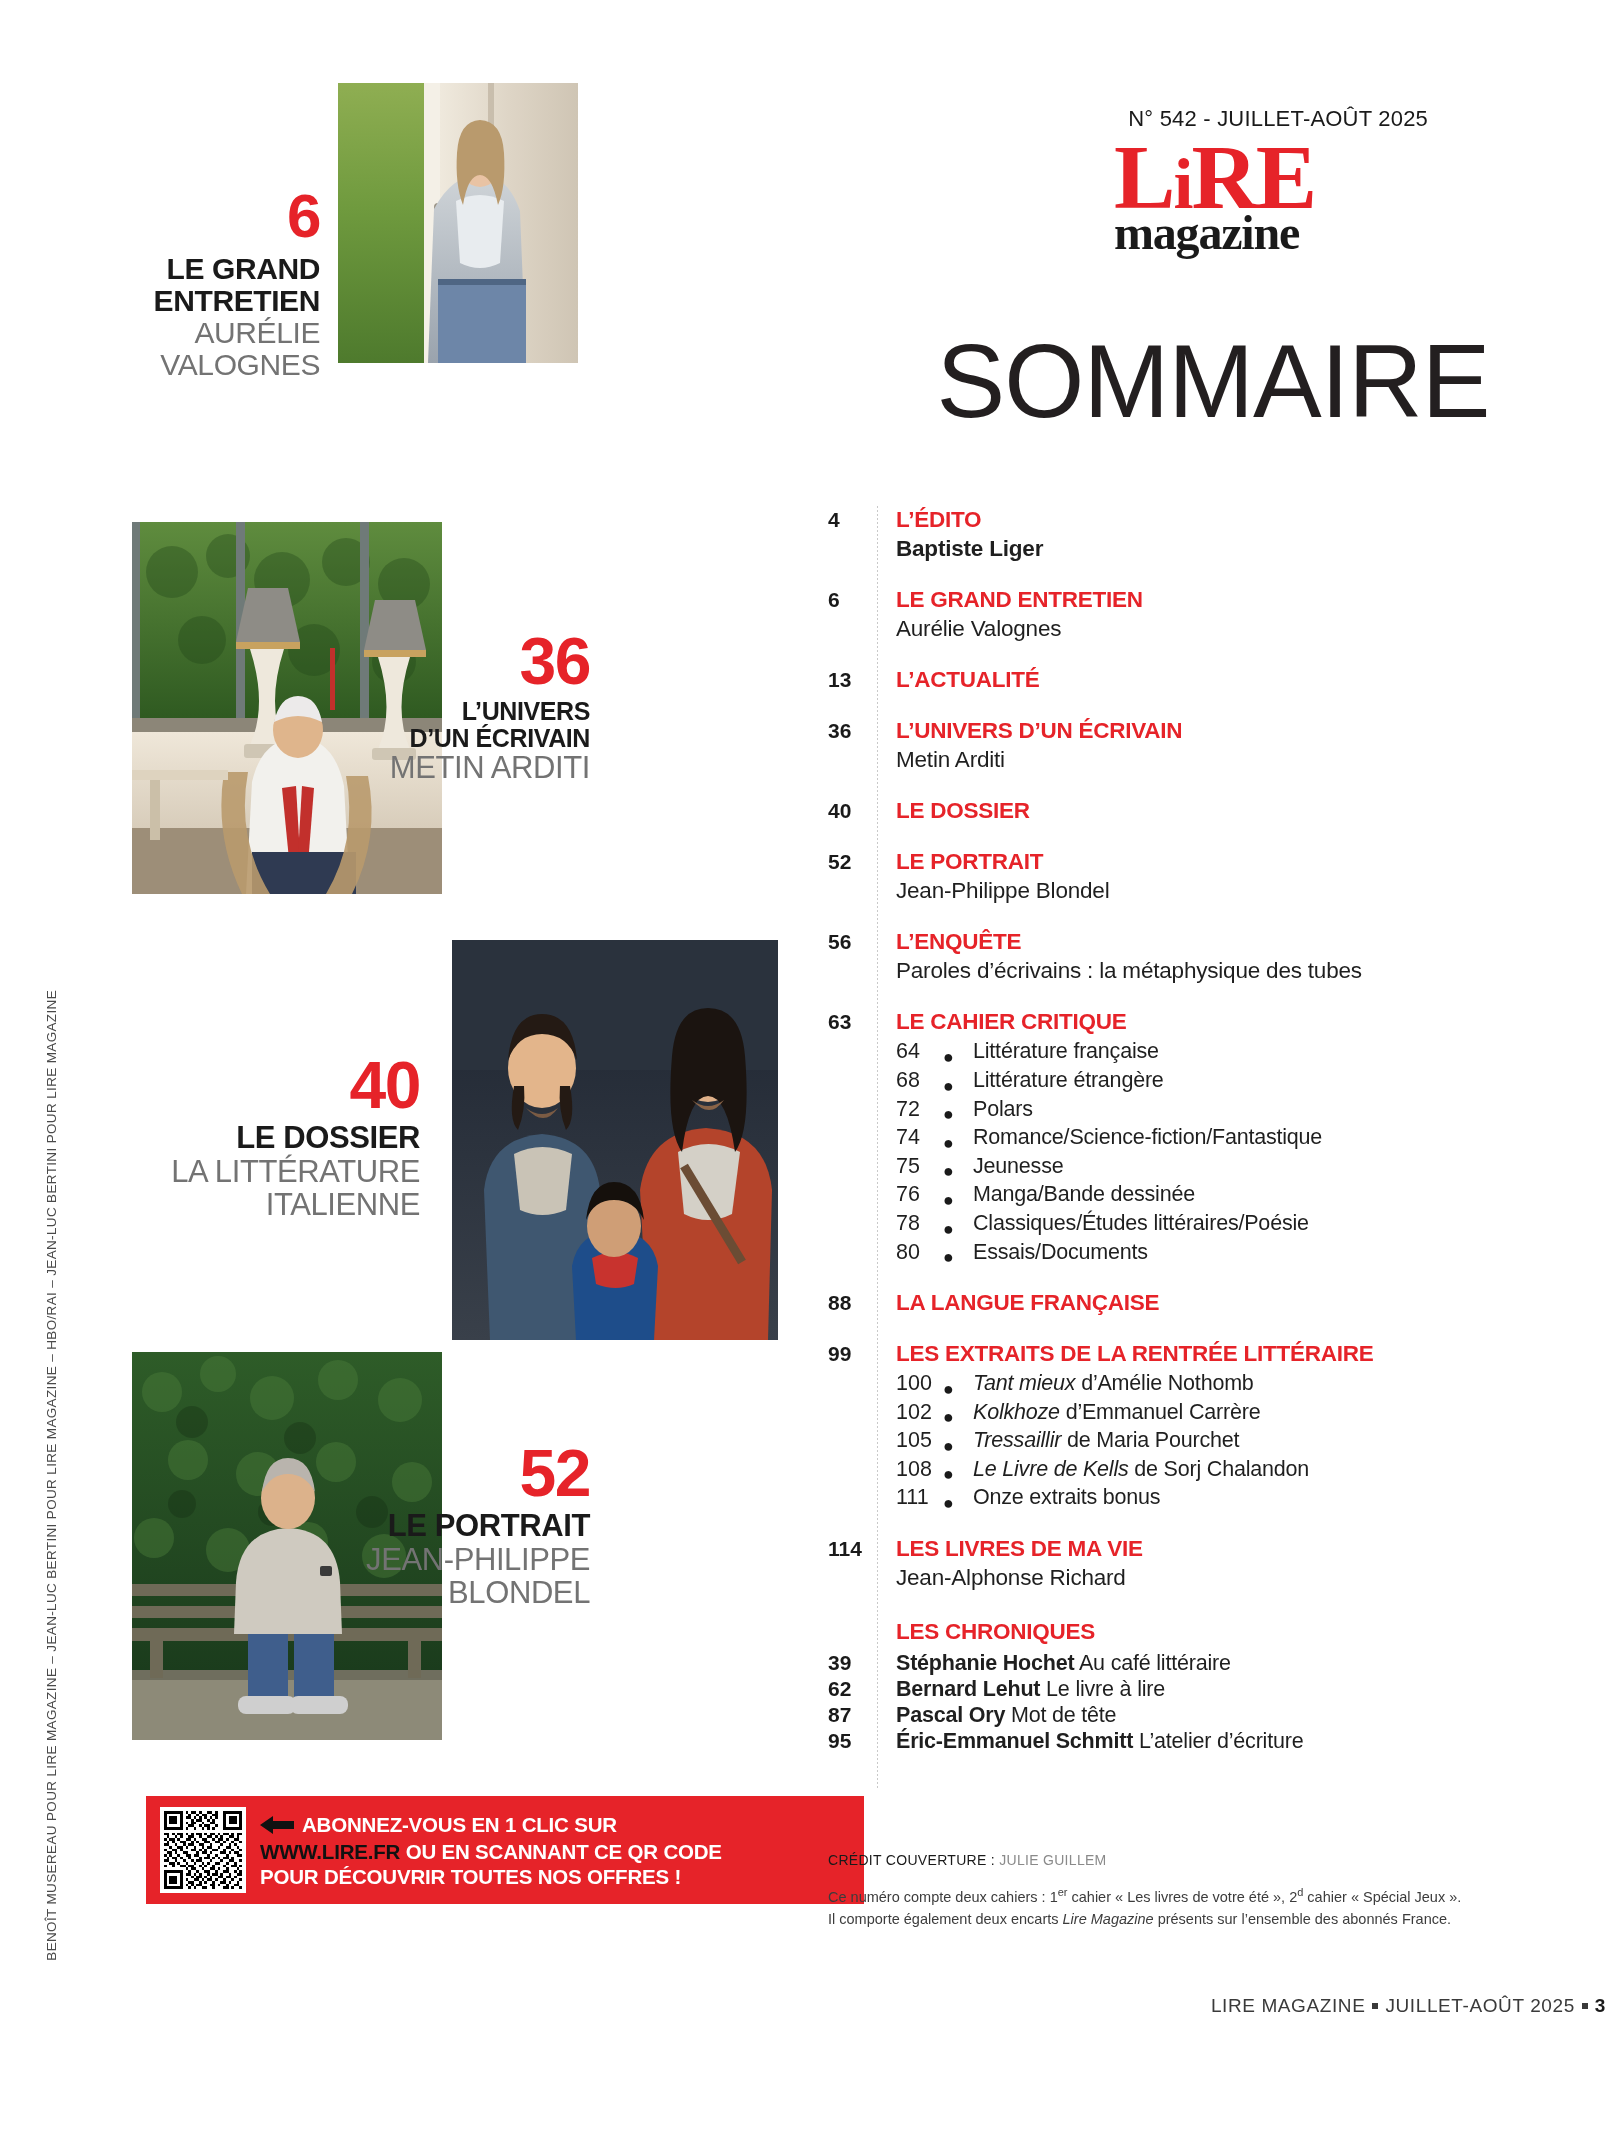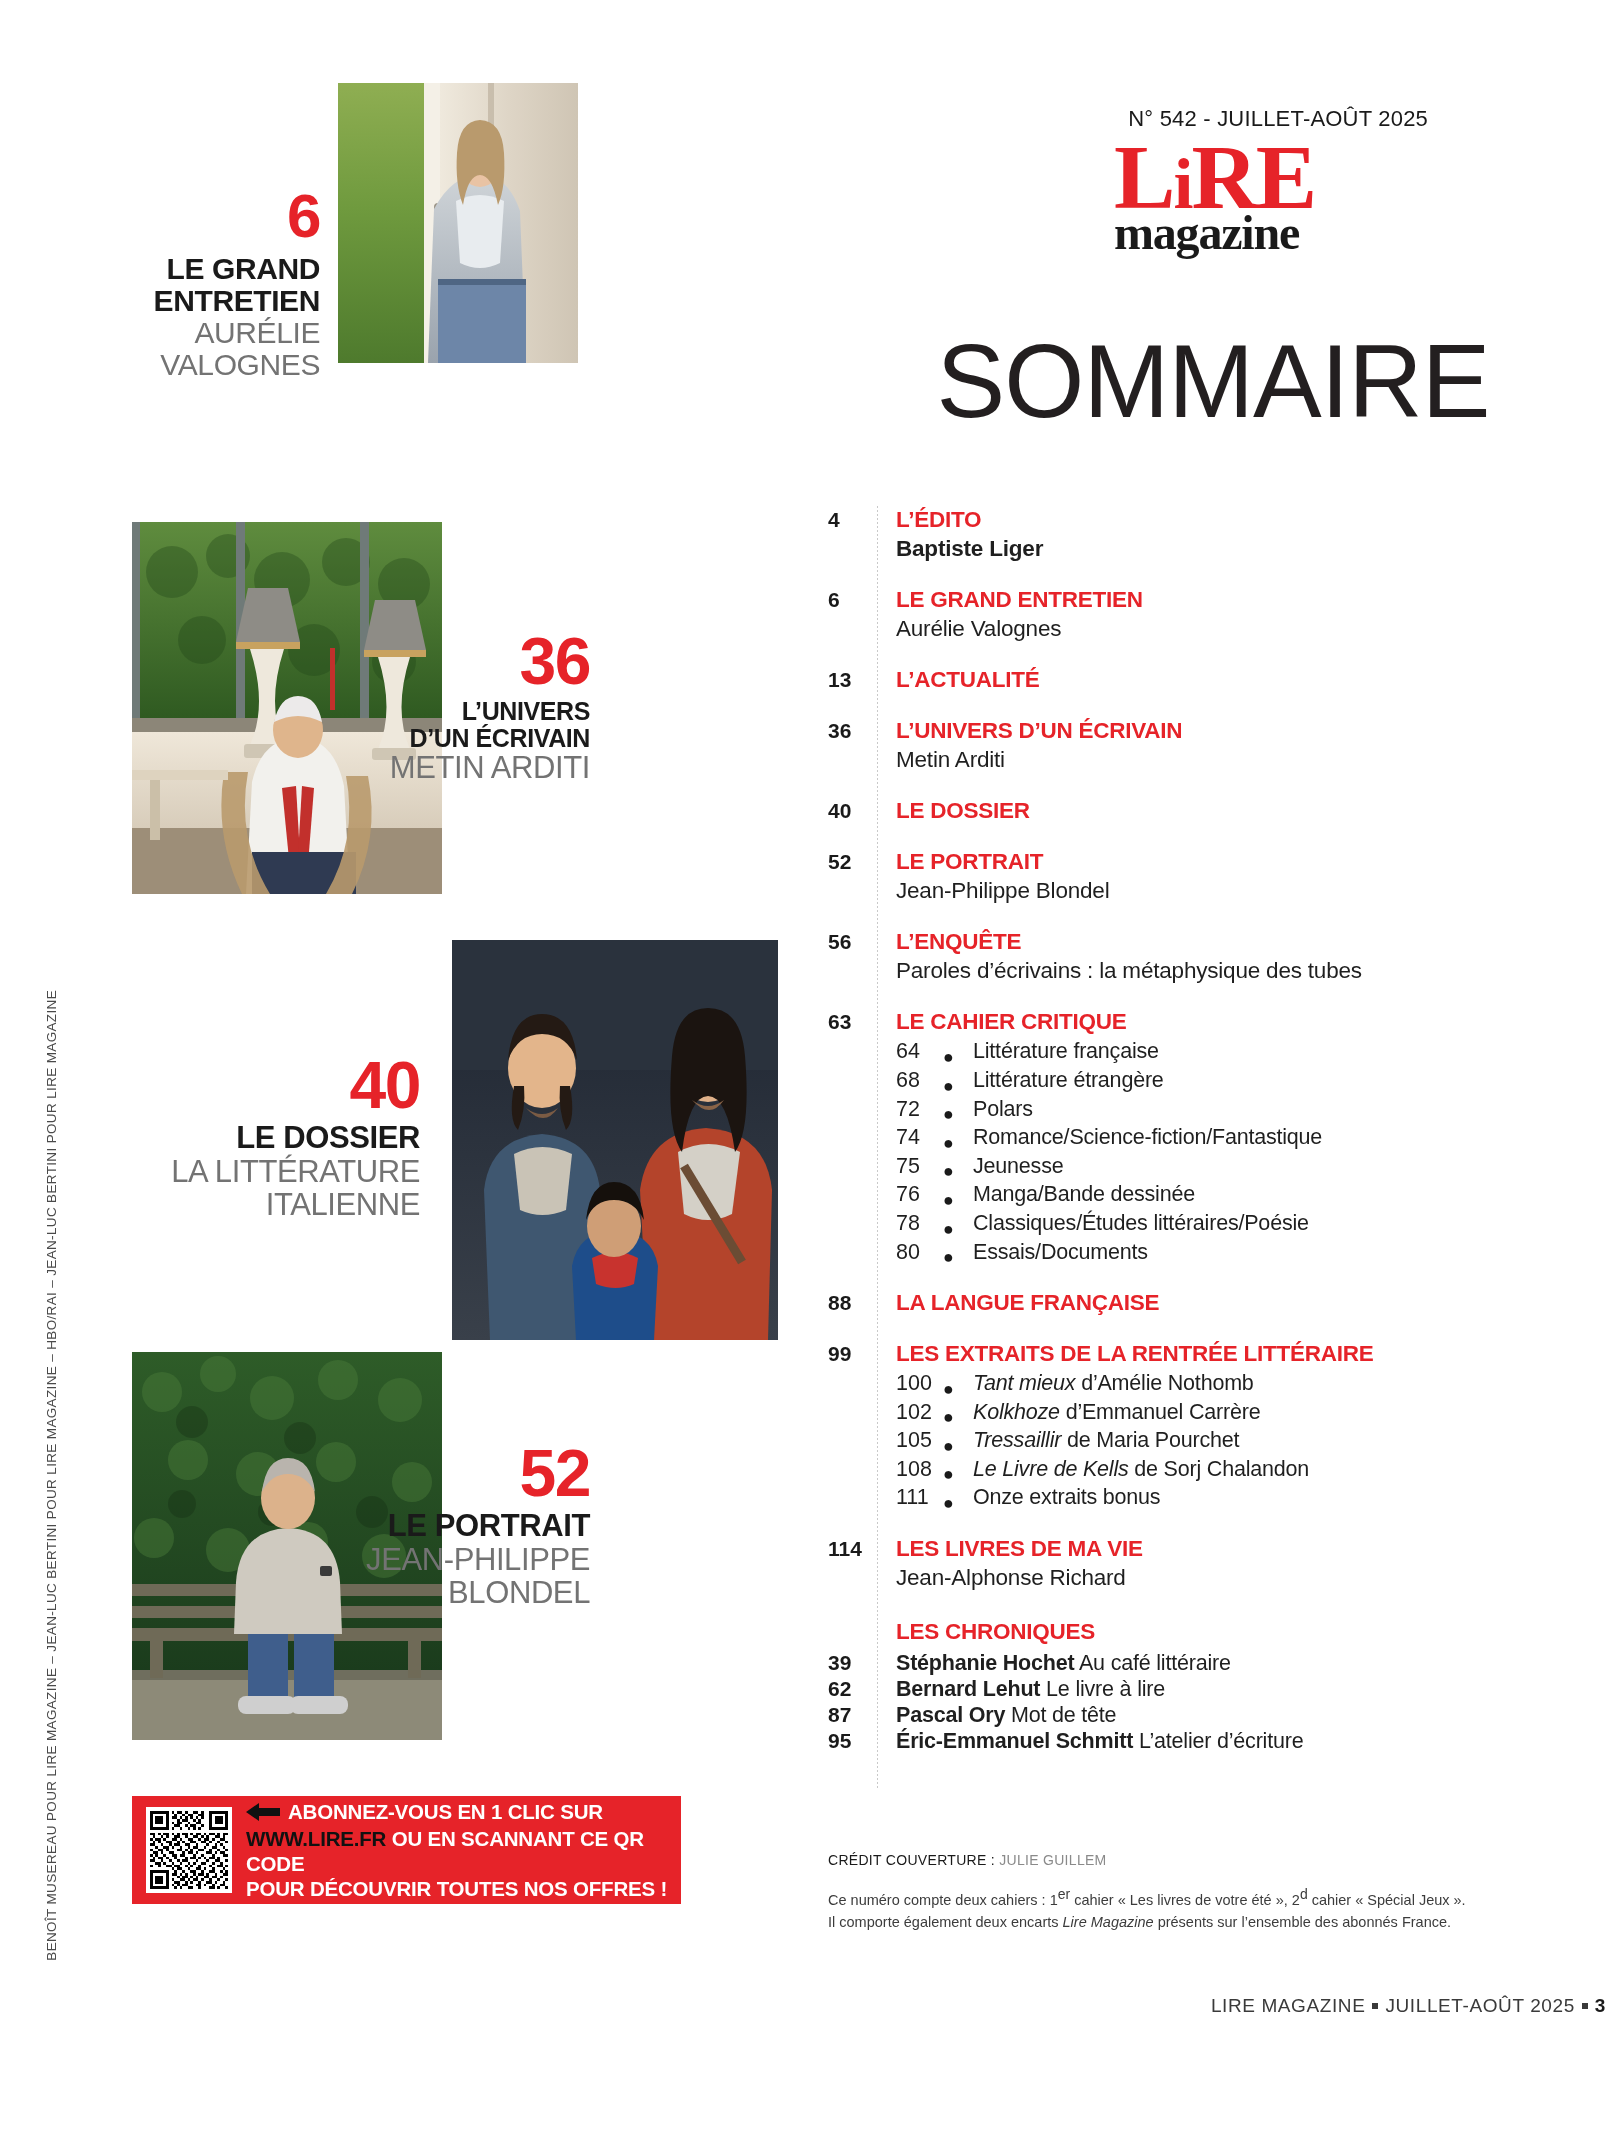--- a/index.html
+++ b/index.html
@@ -31,21 +31,21 @@
   .hl{position:absolute;text-align:right;line-height:1.0;}
   .hl .num{
     color:#E62329;font-weight:bold;letter-spacing:-1.5px;display:block;
     font-family:"Liberation Sans",sans-serif;
   }
   .hl .t1{display:block;font-weight:bold;color:#1a1a1a;letter-spacing:-0.4px;}
   .hl .t2{display:block;font-weight:normal;color:#737373;letter-spacing:-0.4px;}
 
   
   .subscribe{
-    position:absolute;left:132px;top:1796px;width:549px;height:108px;
+    position:absolute;left:146px;top:1796px;width:718px;height:108px;
     background:#E62329;display:flex;align-items:center;
   }
   .qr{width:78px;height:78px;margin-left:14px;background:#fff;padding:4px;box-sizing:content-box;flex:0 0 auto;}
   .qr svg{display:block;}
   .sub-text{
     margin-left:14px;color:#fff;font-weight:bold;font-size:20.5px;line-height:1.22;
     letter-spacing:-0.2px;text-align:left;padding-right:8px;
   }
   .sub-text .site{color:#111111;}
   .arrow{display:inline-block;vertical-align:-2px;margin-right:8px;}
@@ -112,21 +112,21 @@
   
   .credit-cover{
     position:absolute;left:0px;top:1852px;font-size:14px;letter-spacing:0.3px;color:#3a3a3a;
   }
   .credit-cover .lab{color:#1a1a1a;}
   .credit-cover .val{color:#8a8a8a;}
   .credit-note{
     position:absolute;left:0px;top:1884px;font-size:14.5px;line-height:1.5;color:#3c3c3c;
   }
   .credit-note i{font-style:italic;}
-  .credit-note sup{font-size:14px;vertical-align:super;}
+  .credit-note sup{font-size:11px;vertical-align:super;}
 
   .footer{
     position:absolute;right:0px;top:1995px;font-size:19px;letter-spacing:0.6px;color:#3a3a3a;
     white-space:nowrap;
   }
   .footer .sq{display:inline-block;width:6px;height:6px;background:#3a3a3a;vertical-align:3px;margin:0 7px;}
   .footer .pnum{font-weight:bold;color:#1a1a1a;}
 </style>
 </head>
 <body>

